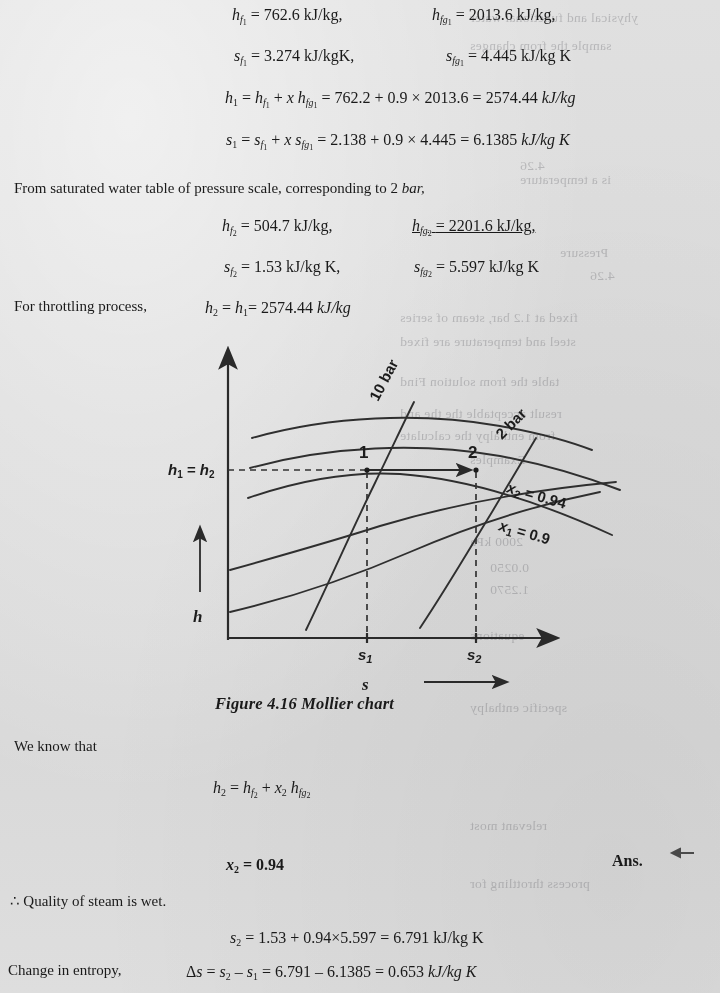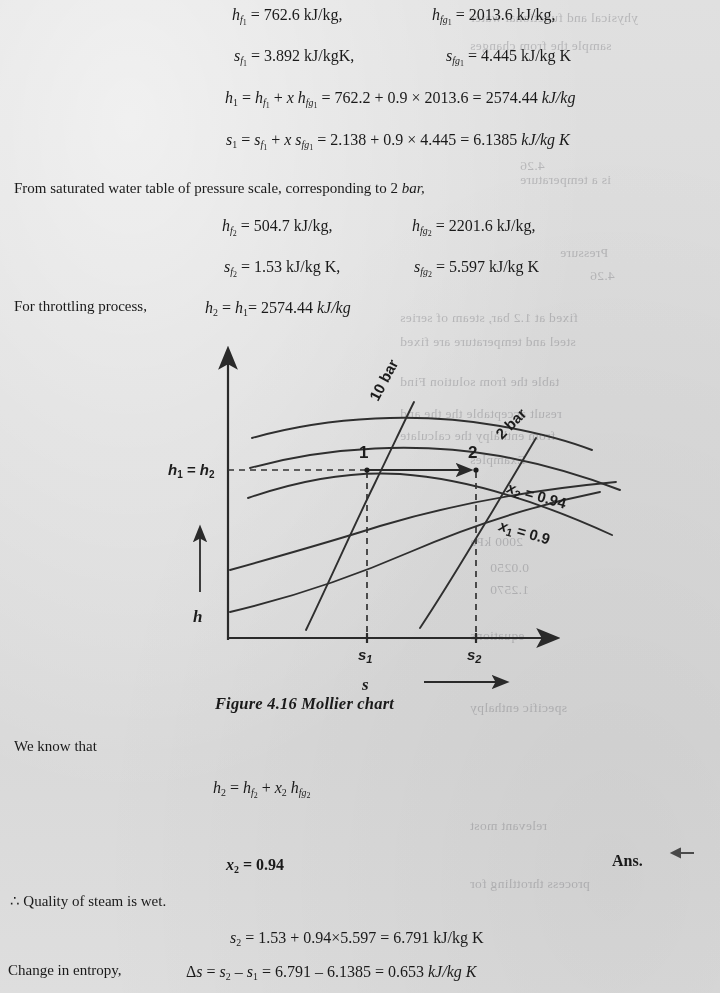--- a/index.html
+++ b/index.html
@@ -92,42 +92,42 @@
   <div class="bleed" style="left:520px;top:158px;">4.26</div>
 
   <div class="ln eq" style="left:232px;top:6px;">
     <i>h<sub>f<sub class="nsub">1</sub></sub></i> <span>= 762.6 kJ/kg,</span>
   </div>
   <div class="ln eq" style="left:432px;top:6px;">
     <i>h<sub>fg<sub class="nsub">1</sub></sub></i> <span>= 2013.6 kJ/kg,</span>
   </div>
 
   <div class="ln eq" style="left:234px;top:47px;">
-    <i>s<sub>f<sub class="nsub">1</sub></sub></i> <span>= 3.892 kJ/kgK,</span>
+    <i>s<sub>f<sub class="nsub">1</sub></sub></i> <span>= 3.274 kJ/kgK,</span>
   </div>
   <div class="ln eq" style="left:446px;top:47px;text-align:right;">
     <i>s<sub>fg<sub class="nsub">1</sub></sub></i> <span>= 4.445 kJ/kg K</span>
   </div>
 
   <div class="ln eq" style="left:225px;top:89px;text-align:center;">
     <i>h<sub class="nsub">1</sub></i> = <i>h<sub>f<sub class="nsub">1</sub></sub></i> + <i>x h<sub>fg<sub class="nsub">1</sub></sub></i> = 762.2 + 0.9 × 2013.6 = 2574.44 <i>kJ/kg</i>
   </div>
 
   <div class="ln eq" style="left:226px;top:131px;">
     <i>s<sub class="nsub">1</sub></i> = <i>s<sub>f<sub class="nsub">1</sub></sub></i> + <i>x s<sub>fg<sub class="nsub">1</sub></sub></i> = 2.138 + 0.9 × 4.445 = 6.1385 <i>kJ/kg K</i>
   </div>
 
   <div class="ln body-txt" style="left:14px;top:180px;">
     <span>From saturated water table of pressure scale, corresponding to 2 </span><i>bar,</i>
   </div>
 
   <div class="ln eq" style="left:222px;top:217px;">
     <i>h<sub>f<sub class="nsub">2</sub></sub></i> <span>= 504.7 kJ/kg,</span>
   </div>
-  <div class="ln eq" style="left:412px;top:217px;">
+  <div class="ln eq" style="left:412px;top:217px;text-decoration:underline;">
     <i>h<sub>fg<sub class="nsub">2</sub></sub></i> <span>= 2201.6 kJ/kg,</span>
   </div>
 
   <div class="ln eq" style="left:224px;top:258px;">
     <i>s<sub>f<sub class="nsub">2</sub></sub></i> <span>= 1.53 kJ/kg K,</span>
   </div>
   <div class="ln eq" style="left:414px;top:258px;">
     <i>s<sub>fg<sub class="nsub">2</sub></sub></i> <span>= 5.597 kJ/kg K</span>
   </div>
 

